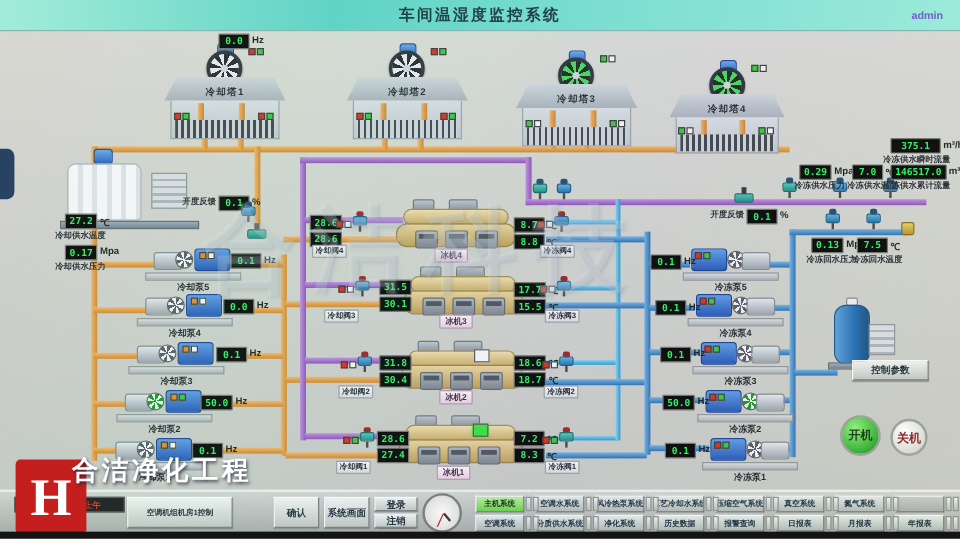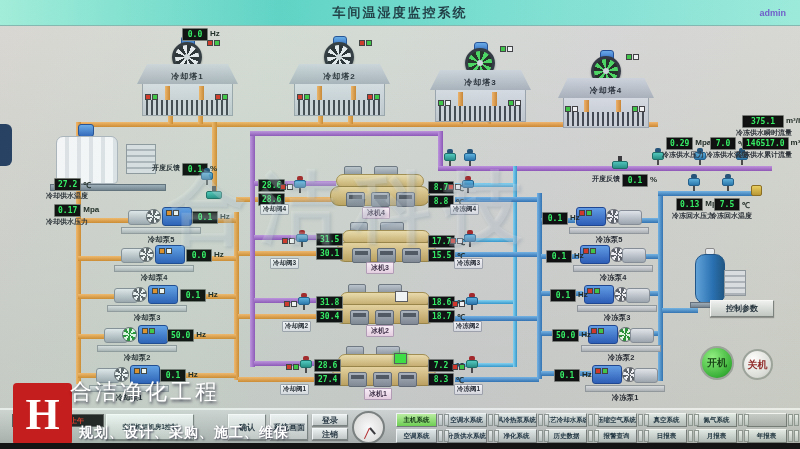--- a/index.html
+++ b/index.html
@@ -134,21 +134,21 @@
   .hand.m{width:1px;height:12px;background:#b02020;transform:rotate(205deg);}
   
   .center-wm{position:absolute;left:168px;top:156px;z-index:40;pointer-events:none;
     font-size:78px;font-weight:bold;letter-spacing:14px;color:rgba(255,255,255,.17);
     text-shadow:2px 2px 3px rgba(110,130,150,.25);}
   .glare{position:absolute;inset:0;z-index:45;pointer-events:none;
     background:linear-gradient(115deg,rgba(255,170,200,.05),rgba(170,255,220,.08) 30%,rgba(190,170,255,.06) 62%,rgba(255,240,170,.05));}
   .logo{position:absolute;left:13px;top:383px;width:59px;height:62px;background:#c41e1e;border-radius:4px;
     z-index:51;display:flex;align-items:center;justify-content:center;color:#fff;
     font:bold 44px "Liberation Serif","DejaVu Serif",serif;}
-  .wm1{position:absolute;left:70px;top:377px;z-index:51;font-size:22px;font-weight:normal;color:#fff;
+  .wm1{position:absolute;left:60px;top:377px;z-index:51;font-size:22px;font-weight:bold;color:#fff;
     letter-spacing:3px;text-shadow:1px 2px 3px rgba(30,30,50,.8);white-space:nowrap;}
   .wm2{position:absolute;left:79px;top:408px;z-index:51;font-size:13px;font-weight:bold;color:#fff;
     letter-spacing:2px;text-shadow:1px 1px 2px rgba(30,30,50,.8);white-space:nowrap;}
   .wm3{position:absolute;left:79px;top:424px;z-index:51;font-size:14px;font-weight:bold;color:#fff;
     letter-spacing:1px;text-shadow:1px 1px 2px rgba(30,30,50,.8);white-space:nowrap;}
   .darkstrip{position:absolute;left:0;top:443px;width:800px;height:6px;background:#141414;z-index:55;}
   .edgeblob{position:absolute;left:0;top:124px;width:12px;height:42px;background:#1c3a5c;border-radius:0 6px 6px 0;z-index:5;}
 </style>
 </head>
 <body>
@@ -870,16 +870,15 @@
     <div class="pager" style="left:788px;top:20px;">
         <span></span>
         <span></span>
       </div>
   </div>
 
   <div class="center-wm">合洁科技</div>
   <div class="glare"></div>
   <div class="logo">H</div>
   <div class="wm1">合洁净化工程</div>
-  <div class="wm3">规划、设计、采购、施工、维保</div>
   <div class="darkstrip"></div>
 
 </div>
 
 </body></html>

